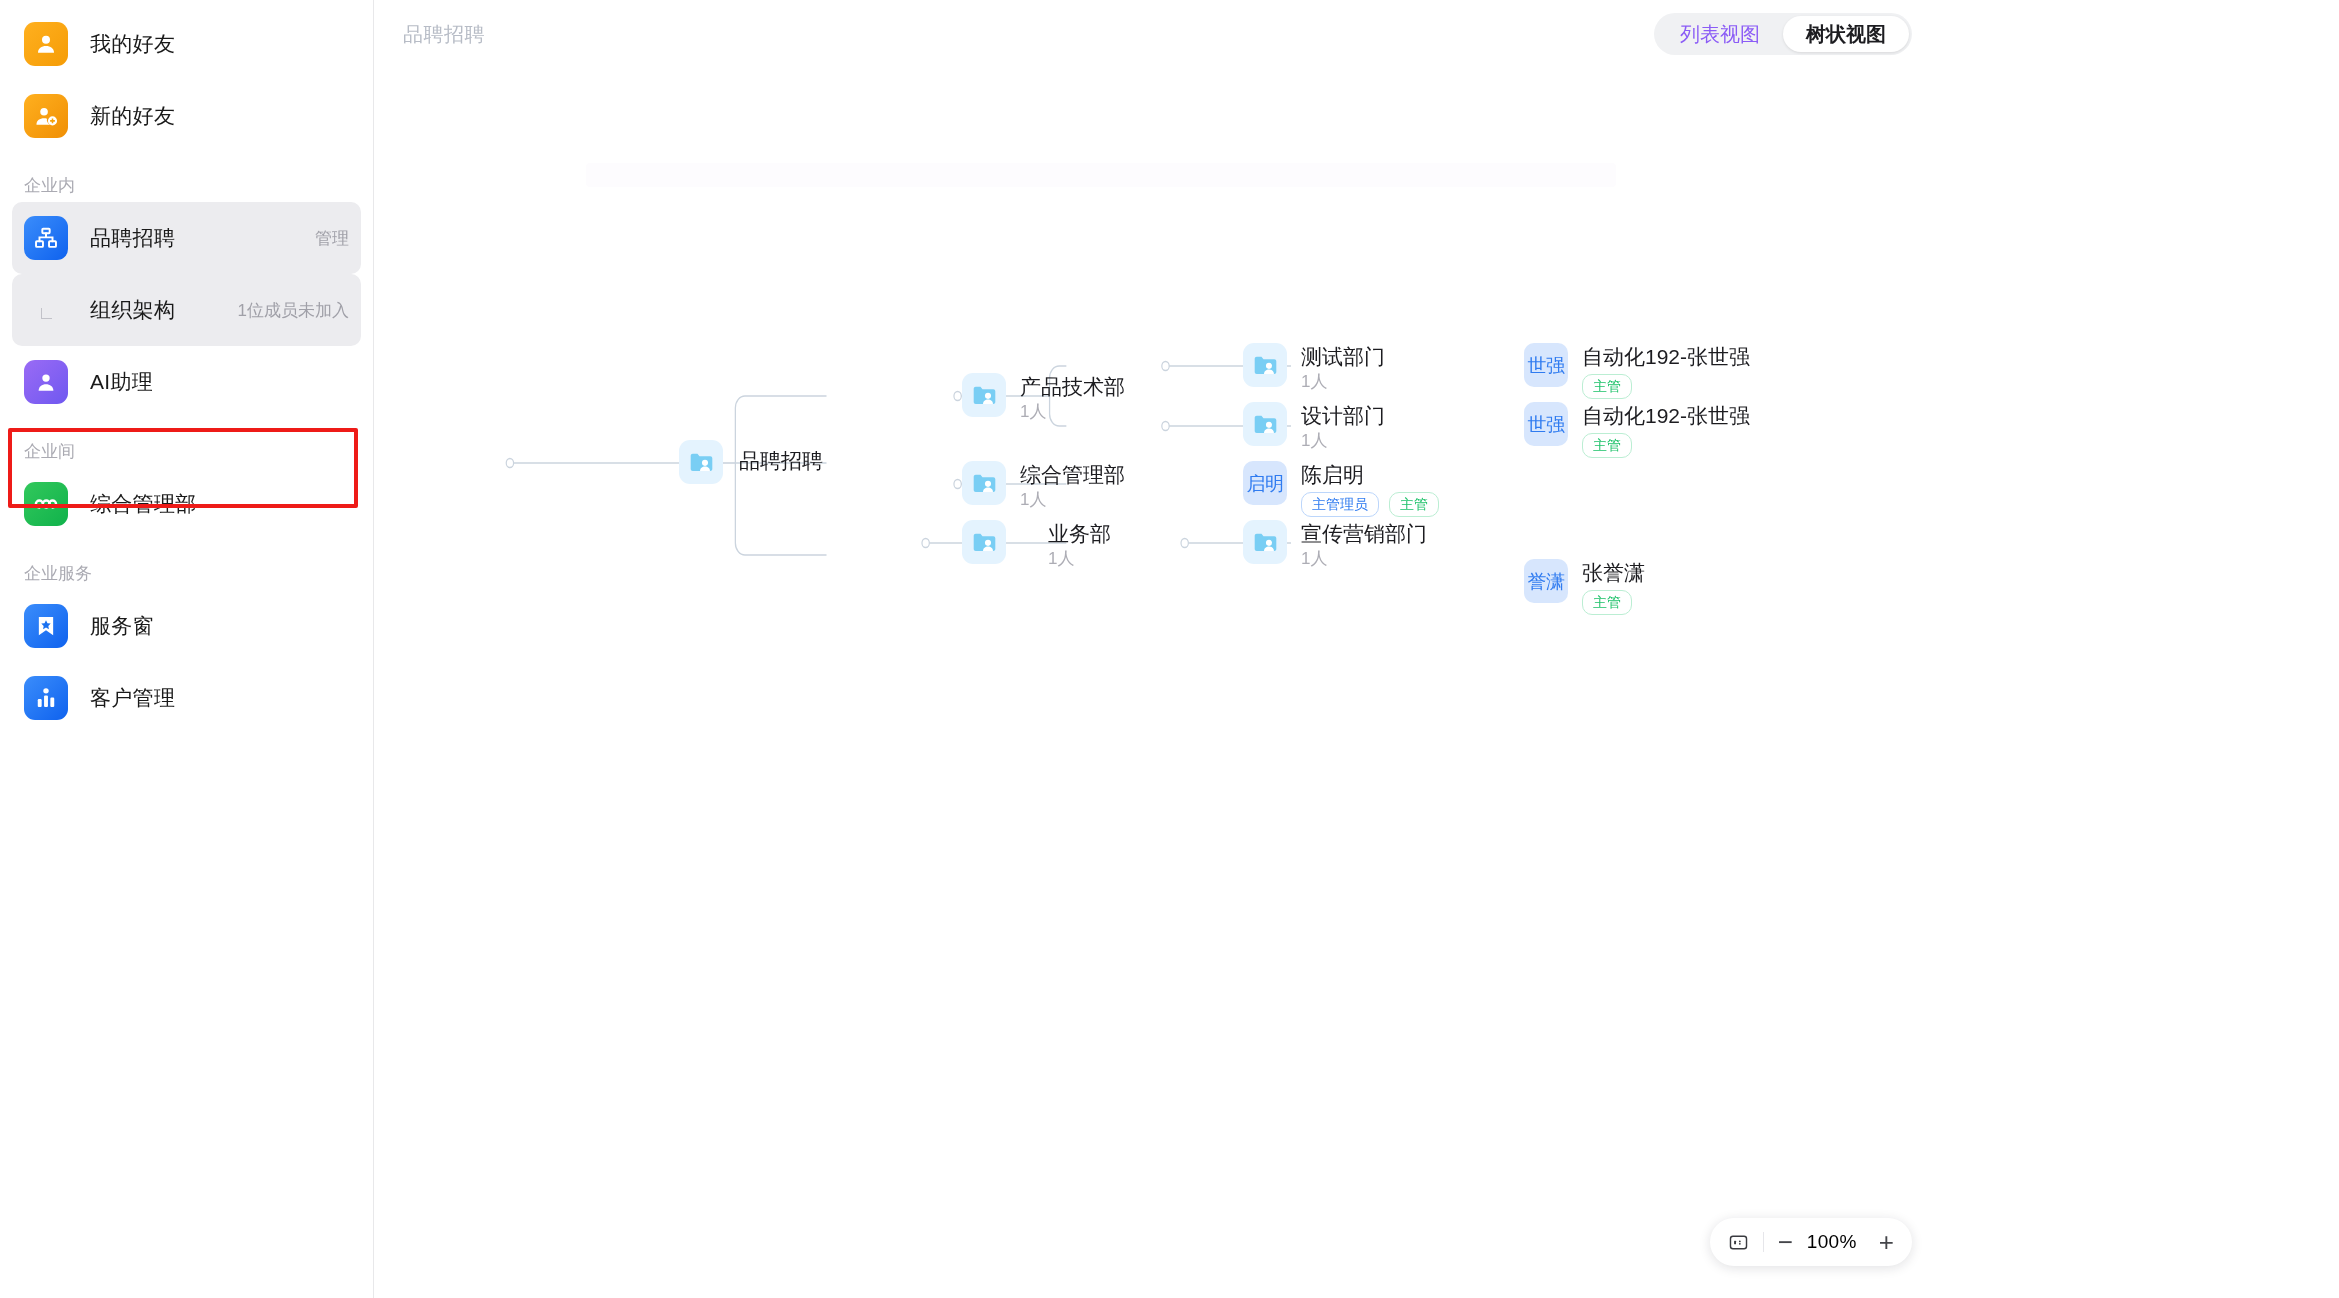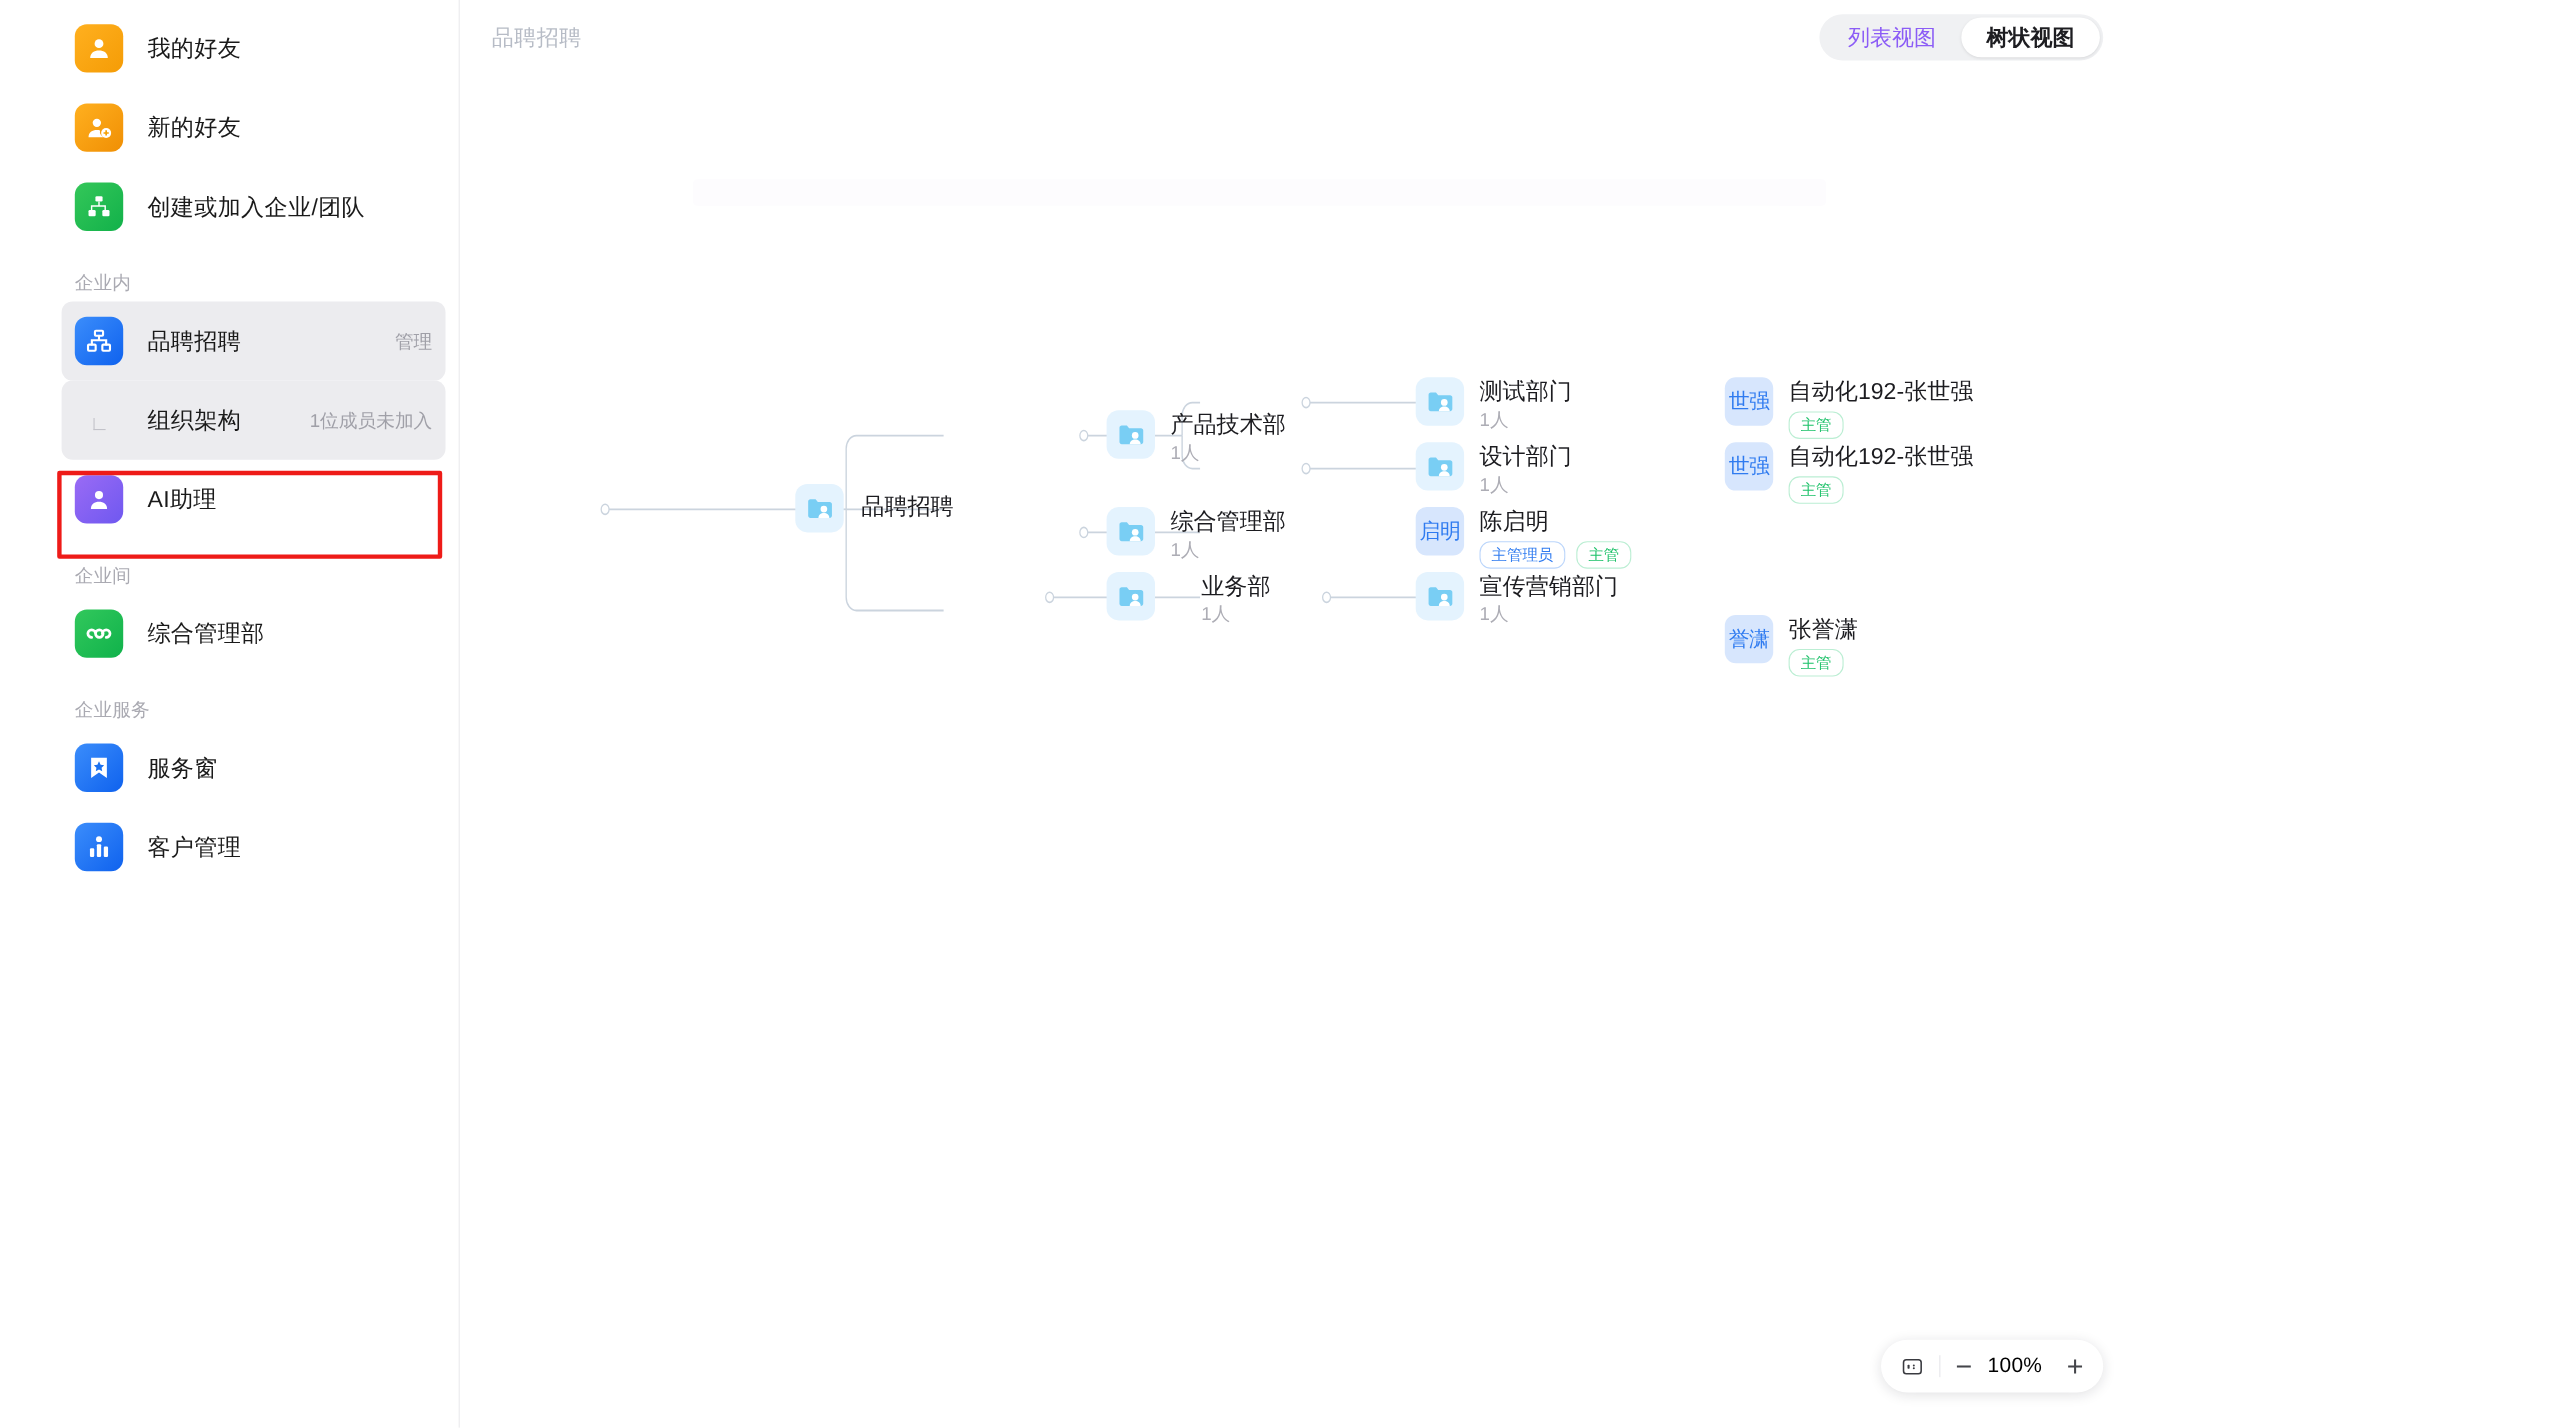--- a/index.html
+++ b/index.html
@@ -3,21 +3,21 @@
 <meta charset="utf-8">
 <title>组织架构 - 树状视图</title>
 <style>
   * { box-sizing: border-box; margin: 0; padding: 0; }
   html, body {
     width: 2339px; height: 1298px;
     font-family: "Liberation Sans", "DejaVu Sans", sans-serif;
     background: #ffffff;
     overflow: hidden;
   }
-  #app { position: relative; width: 1945px; height: 1298px; display: flex; padding-left: 44px; }
+  #app { position: relative; width: 1945px; height: 1298px; display: flex; }
 
   
   #sidebar {
     position: relative;
     width: 374px; height: 1298px;
     background: #ffffff;
     border-right: 1px solid #e8e8ea;
     flex: 0 0 374px;
     padding-top: 8px;
   }
@@ -246,31 +246,20 @@
             <circle cx="10.2" cy="8" r="3.5"></circle>
             <path d="M3.2 20c0-3.9 3.1-5.9 7-5.9 1 0 1.9.1 2.7.4A4.6 4.6 0 0 0 16 20z"></path>
             <circle cx="18" cy="16.5" r="4.2"></circle>
             <path d="M17.3 14.3h1.4v1.5h1.5v1.4h-1.5v1.5h-1.4v-1.5h-1.5v-1.4h1.5z" fill="#f6a105"></path>
           </svg>
       </span>
       <span class="nav-label">新的好友</span>
     </div>
 
 
-    <div class="nav-item">
-      <span class="nav-icon" style="background:linear-gradient(135deg,#34c759,#12b14a);">
-        <svg width="26" height="26" viewBox="0 0 24 24" fill="#fff">
-            <rect x="9" y="3.2" width="6" height="4.4" rx="1.1"></rect>
-            <rect x="3.2" y="14.6" width="6" height="5.4" rx="1.1"></rect>
-            <rect x="14.8" y="14.6" width="6" height="5.4" rx="1.1"></rect>
-            <path d="M11.4 7.6h1.2v3.1h5.2v3.9h-1.2v-2.7H6.4v2.7H5.2v-3.9h6.2z"></path>
-          </svg>
-      </span>
-      <span class="nav-label">创建或加入企业/团队</span>
-    </div>
 
     <div class="group-title">企业内</div>
 
     <div class="nav-item selected">
       <span class="nav-icon" style="background:linear-gradient(135deg,#3b8dfb,#0f62ee);">
         <svg width="26" height="26" viewBox="0 0 24 24" fill="none" stroke="#fff" stroke-width="1.8">
             <rect x="8.6" y="3.4" width="6.8" height="4.2" rx="0.8"></rect>
             <rect x="2.8" y="15" width="6.4" height="5.2" rx="0.8"></rect>
             <rect x="14.8" y="15" width="6.4" height="5.2" rx="0.8"></rect>
             <path d="M12 7.6v3.6M6 15v-3.6h12V15" stroke-linecap="round"></path>

